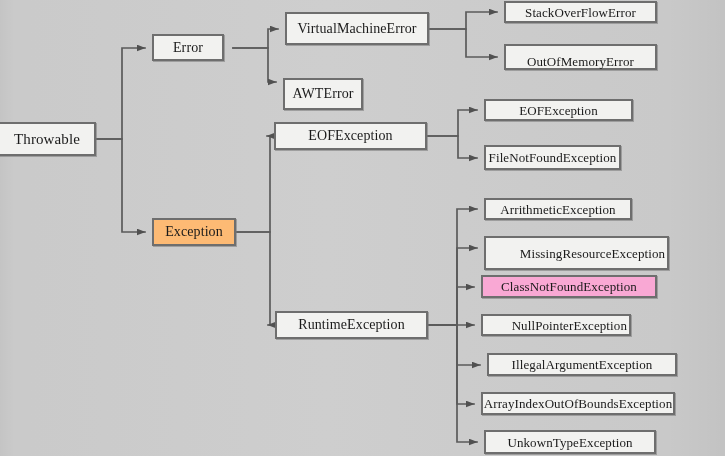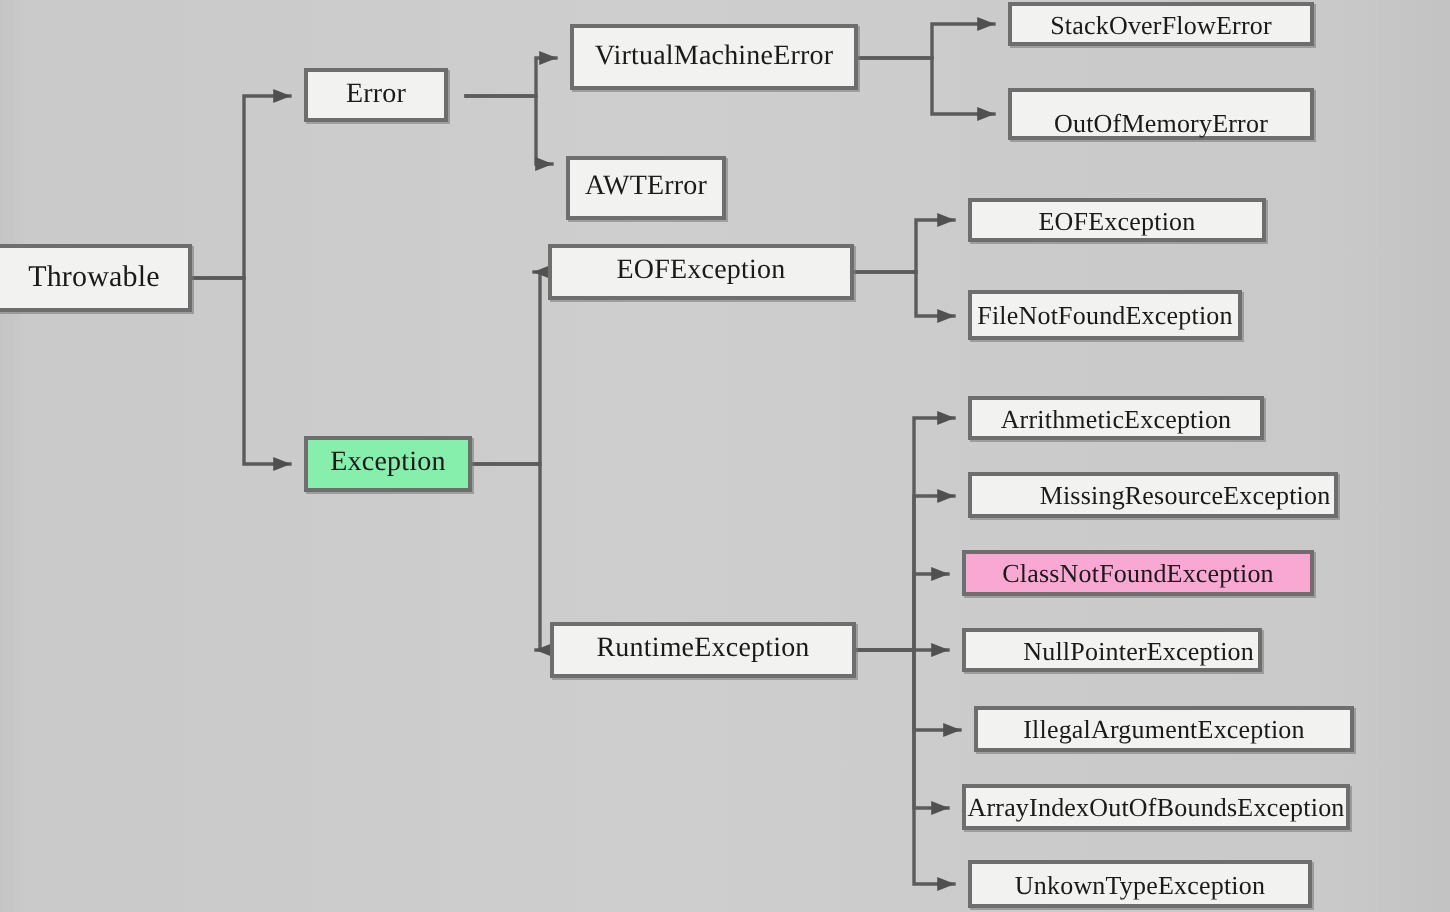--- a/index.html
+++ b/index.html
@@ -92,21 +92,21 @@
         <path d="M428,325 L457,325 L457,442 L477,442" marker-end="url(#arrow)" stroke="#5a5a5a"></path>
       </g>
   </svg>
   <div id="node-layer">
       <div class="node" style="left: -2px; top: 122px; width: 98px; height: 34px; font-size: 15px; background: rgb(242, 242, 240); border-color: rgb(110, 110, 110);">
         <span class="node-label">Throwable</span>
       </div>
       <div class="node" style="left: 152px; top: 34px; width: 72px; height: 27px; font-size: 14px; background: rgb(242, 242, 240); border-color: rgb(110, 110, 110);">
         <span class="node-label">Error</span>
       </div>
-      <div class="node" style="left: 152px; top: 218px; width: 84px; height: 28px; font-size: 14px; background: #86efac; border-color: rgb(110, 110, 110);">
+      <div class="node" style="left: 152px; top: 218px; width: 84px; height: 28px; font-size: 14px; background: #fdba74; border-color: rgb(110, 110, 110);">
         <span class="node-label">Exception</span>
       </div>
       <div class="node" style="left: 285px; top: 12px; width: 144px; height: 33px; font-size: 14px; background: rgb(242, 242, 240); border-color: rgb(110, 110, 110);">
         <span class="node-label">VirtualMachineError</span>
       </div>
       <div class="node" style="left: 283px; top: 78px; width: 80px; height: 32px; font-size: 14px; background: rgb(242, 242, 240); border-color: rgb(110, 110, 110);">
         <span class="node-label">AWTError</span>
       </div>
       <div class="node" style="left: 504px; top: 1px; width: 153px; height: 22px; font-size: 13px; background: rgb(242, 242, 240); border-color: rgb(110, 110, 110);">
         <span class="node-label">StackOverFlowError</span>
@@ -122,21 +122,21 @@
       </div>
       <div class="node" style="left: 484px; top: 145px; width: 137px; height: 25px; font-size: 13px; background: rgb(242, 242, 240); border-color: rgb(110, 110, 110);">
         <span class="node-label">FileNotFoundException</span>
       </div>
       <div class="node" style="left: 275px; top: 311px; width: 153px; height: 28px; font-size: 14px; background: rgb(242, 242, 240); border-color: rgb(110, 110, 110);">
         <span class="node-label">RuntimeException</span>
       </div>
       <div class="node" style="left: 484px; top: 198px; width: 148px; height: 22px; font-size: 13px; background: rgb(242, 242, 240); border-color: rgb(110, 110, 110);">
         <span class="node-label">ArrithmeticException</span>
       </div>
-      <div class="node" style="left: 484px; top: 236px; width: 185px; height: 23px; font-size: 13px; background: rgb(242, 242, 240); border-color: rgb(110, 110, 110); padding-left: 32px;">
+      <div class="node" style="left: 484px; top: 236px; width: 185px; height: 34px; font-size: 13px; background: rgb(242, 242, 240); border-color: rgb(110, 110, 110); padding-left: 32px;">
         <span class="node-label">MissingResourceException</span>
       </div>
       <div class="node" style="left: 481px; top: 275px; width: 176px; height: 23px; font-size: 13px; background: #f9a8d4; border-color: rgb(110, 110, 110);">
         <span class="node-label">ClassNotFoundException</span>
       </div>
       <div class="node" style="left: 481px; top: 314px; width: 150px; height: 22px; font-size: 13px; background: rgb(242, 242, 240); border-color: rgb(110, 110, 110); justify-content: flex-end;">
         <span class="node-label">NullPointerException</span>
       </div>
       <div class="node" style="left: 487px; top: 353px; width: 190px; height: 23px; font-size: 13px; background: rgb(242, 242, 240); border-color: rgb(110, 110, 110);">
         <span class="node-label">IllegalArgumentException</span>

